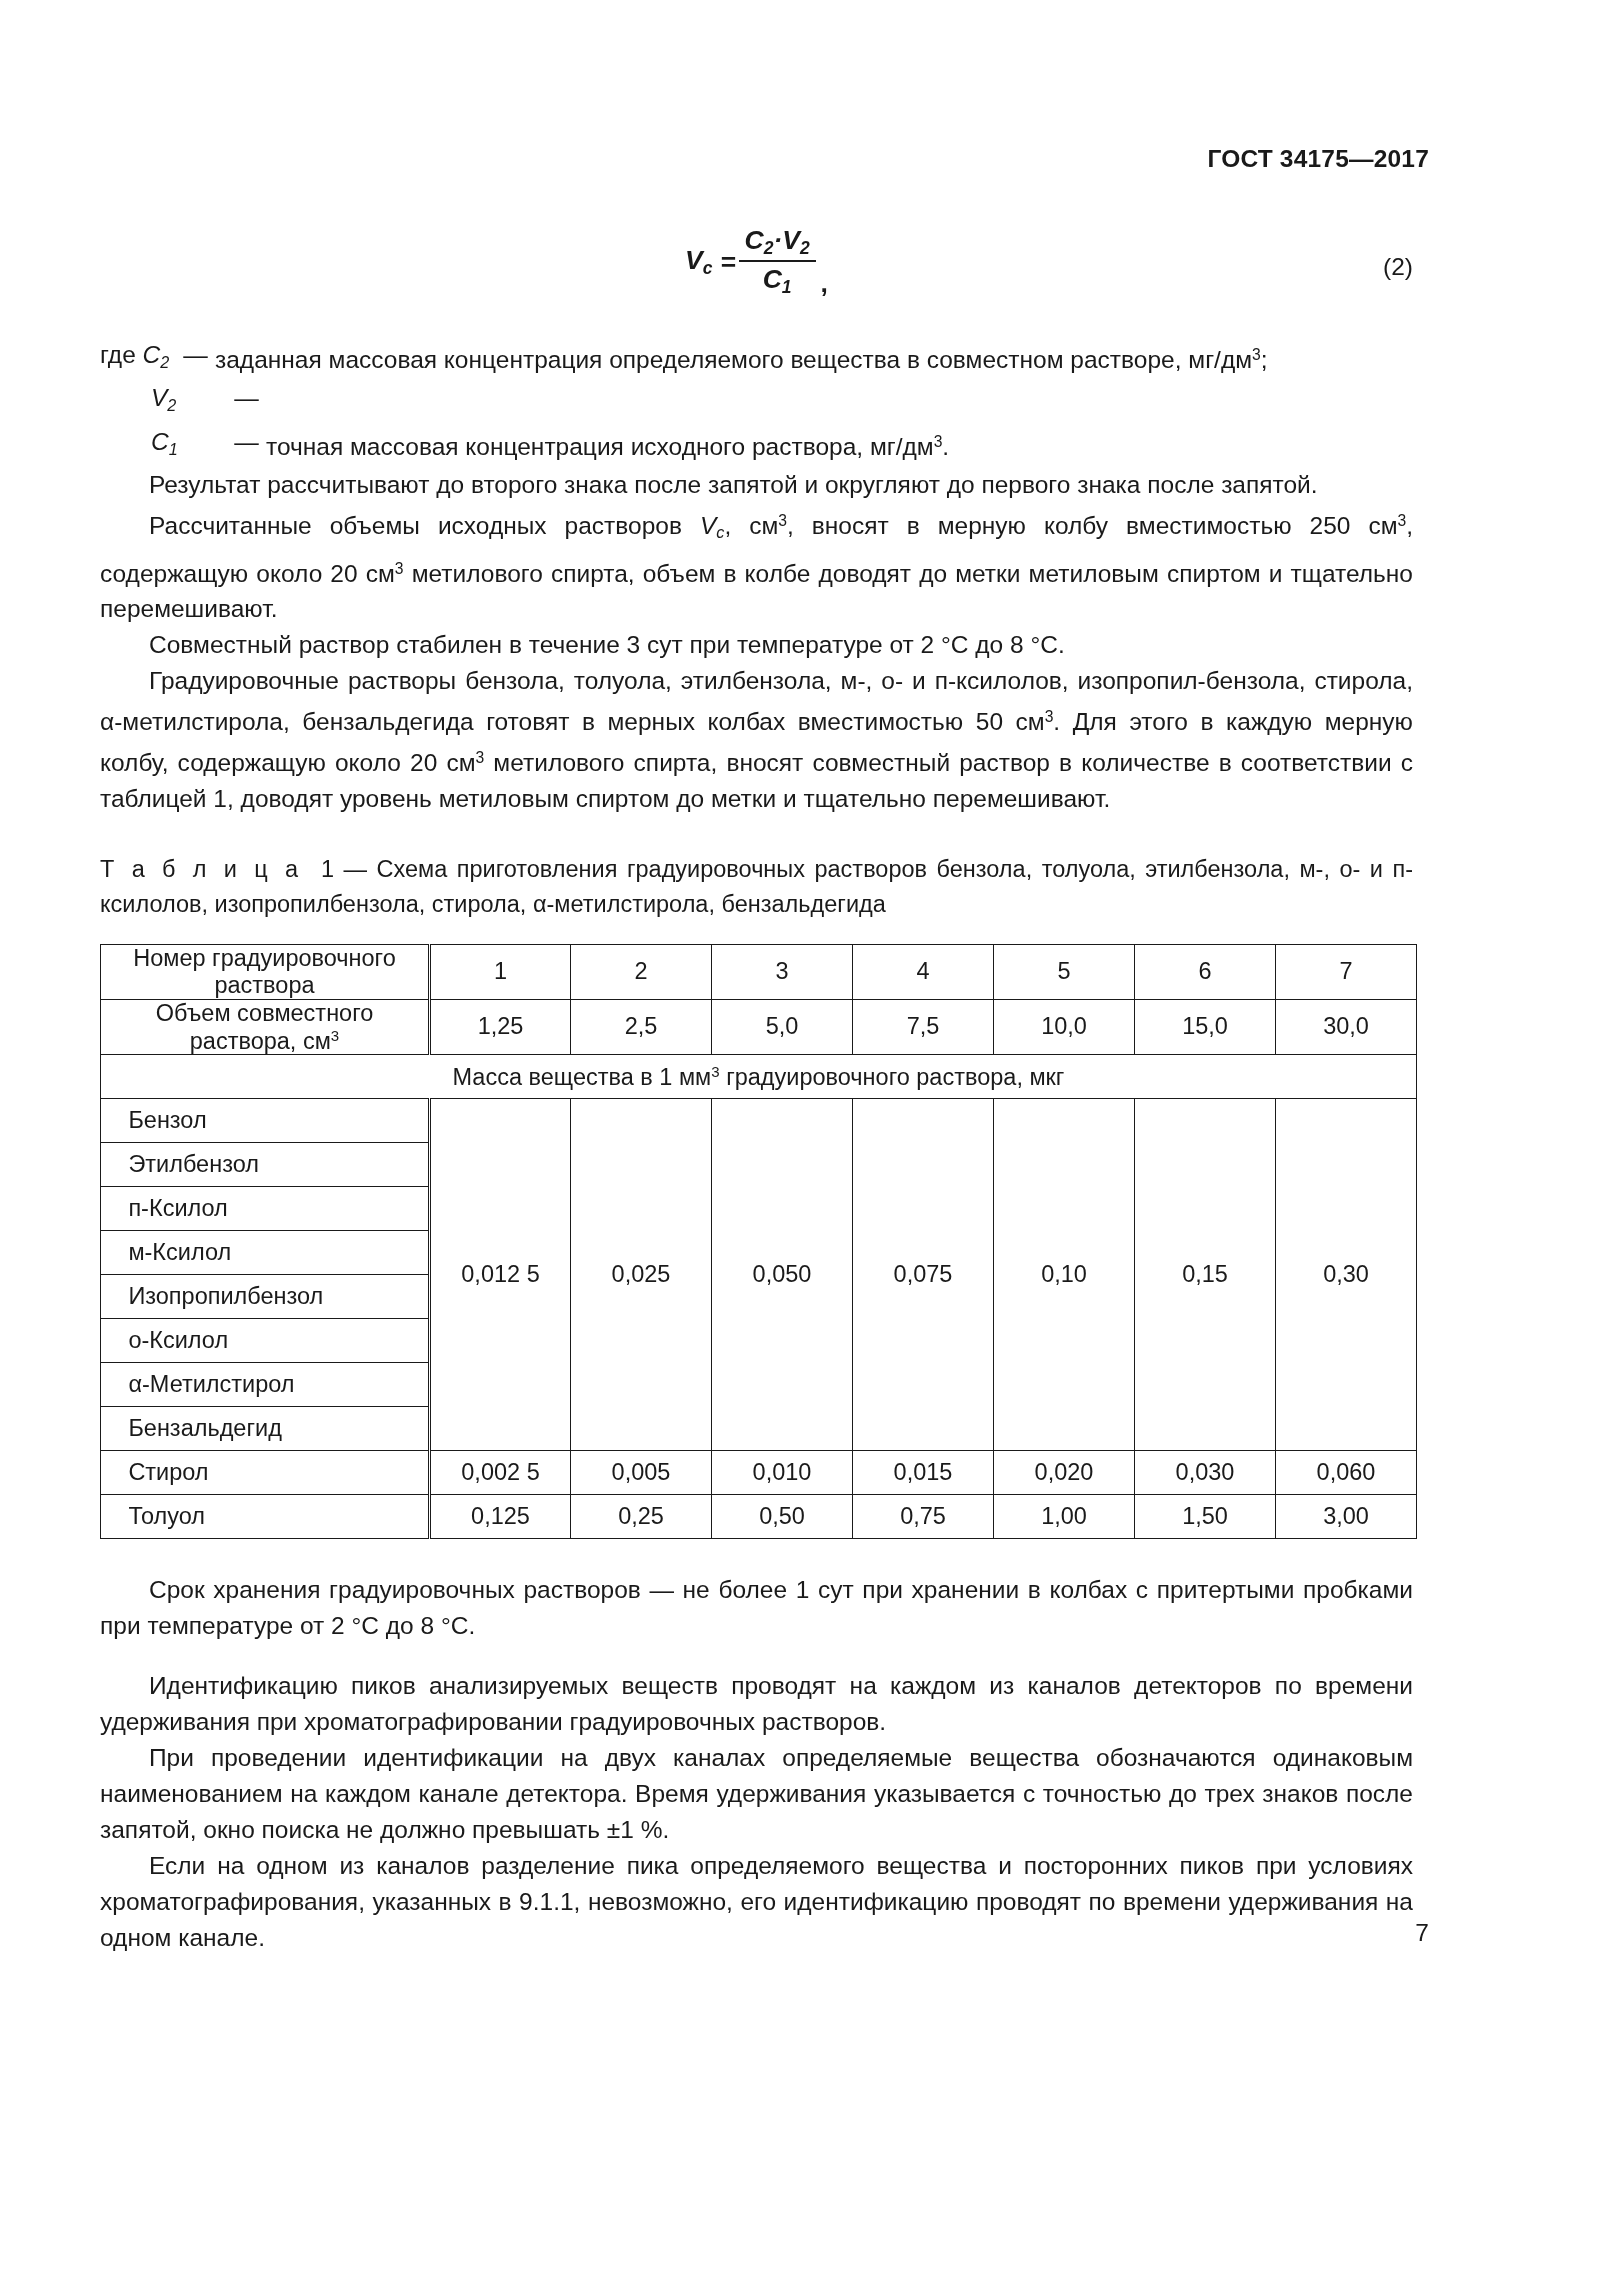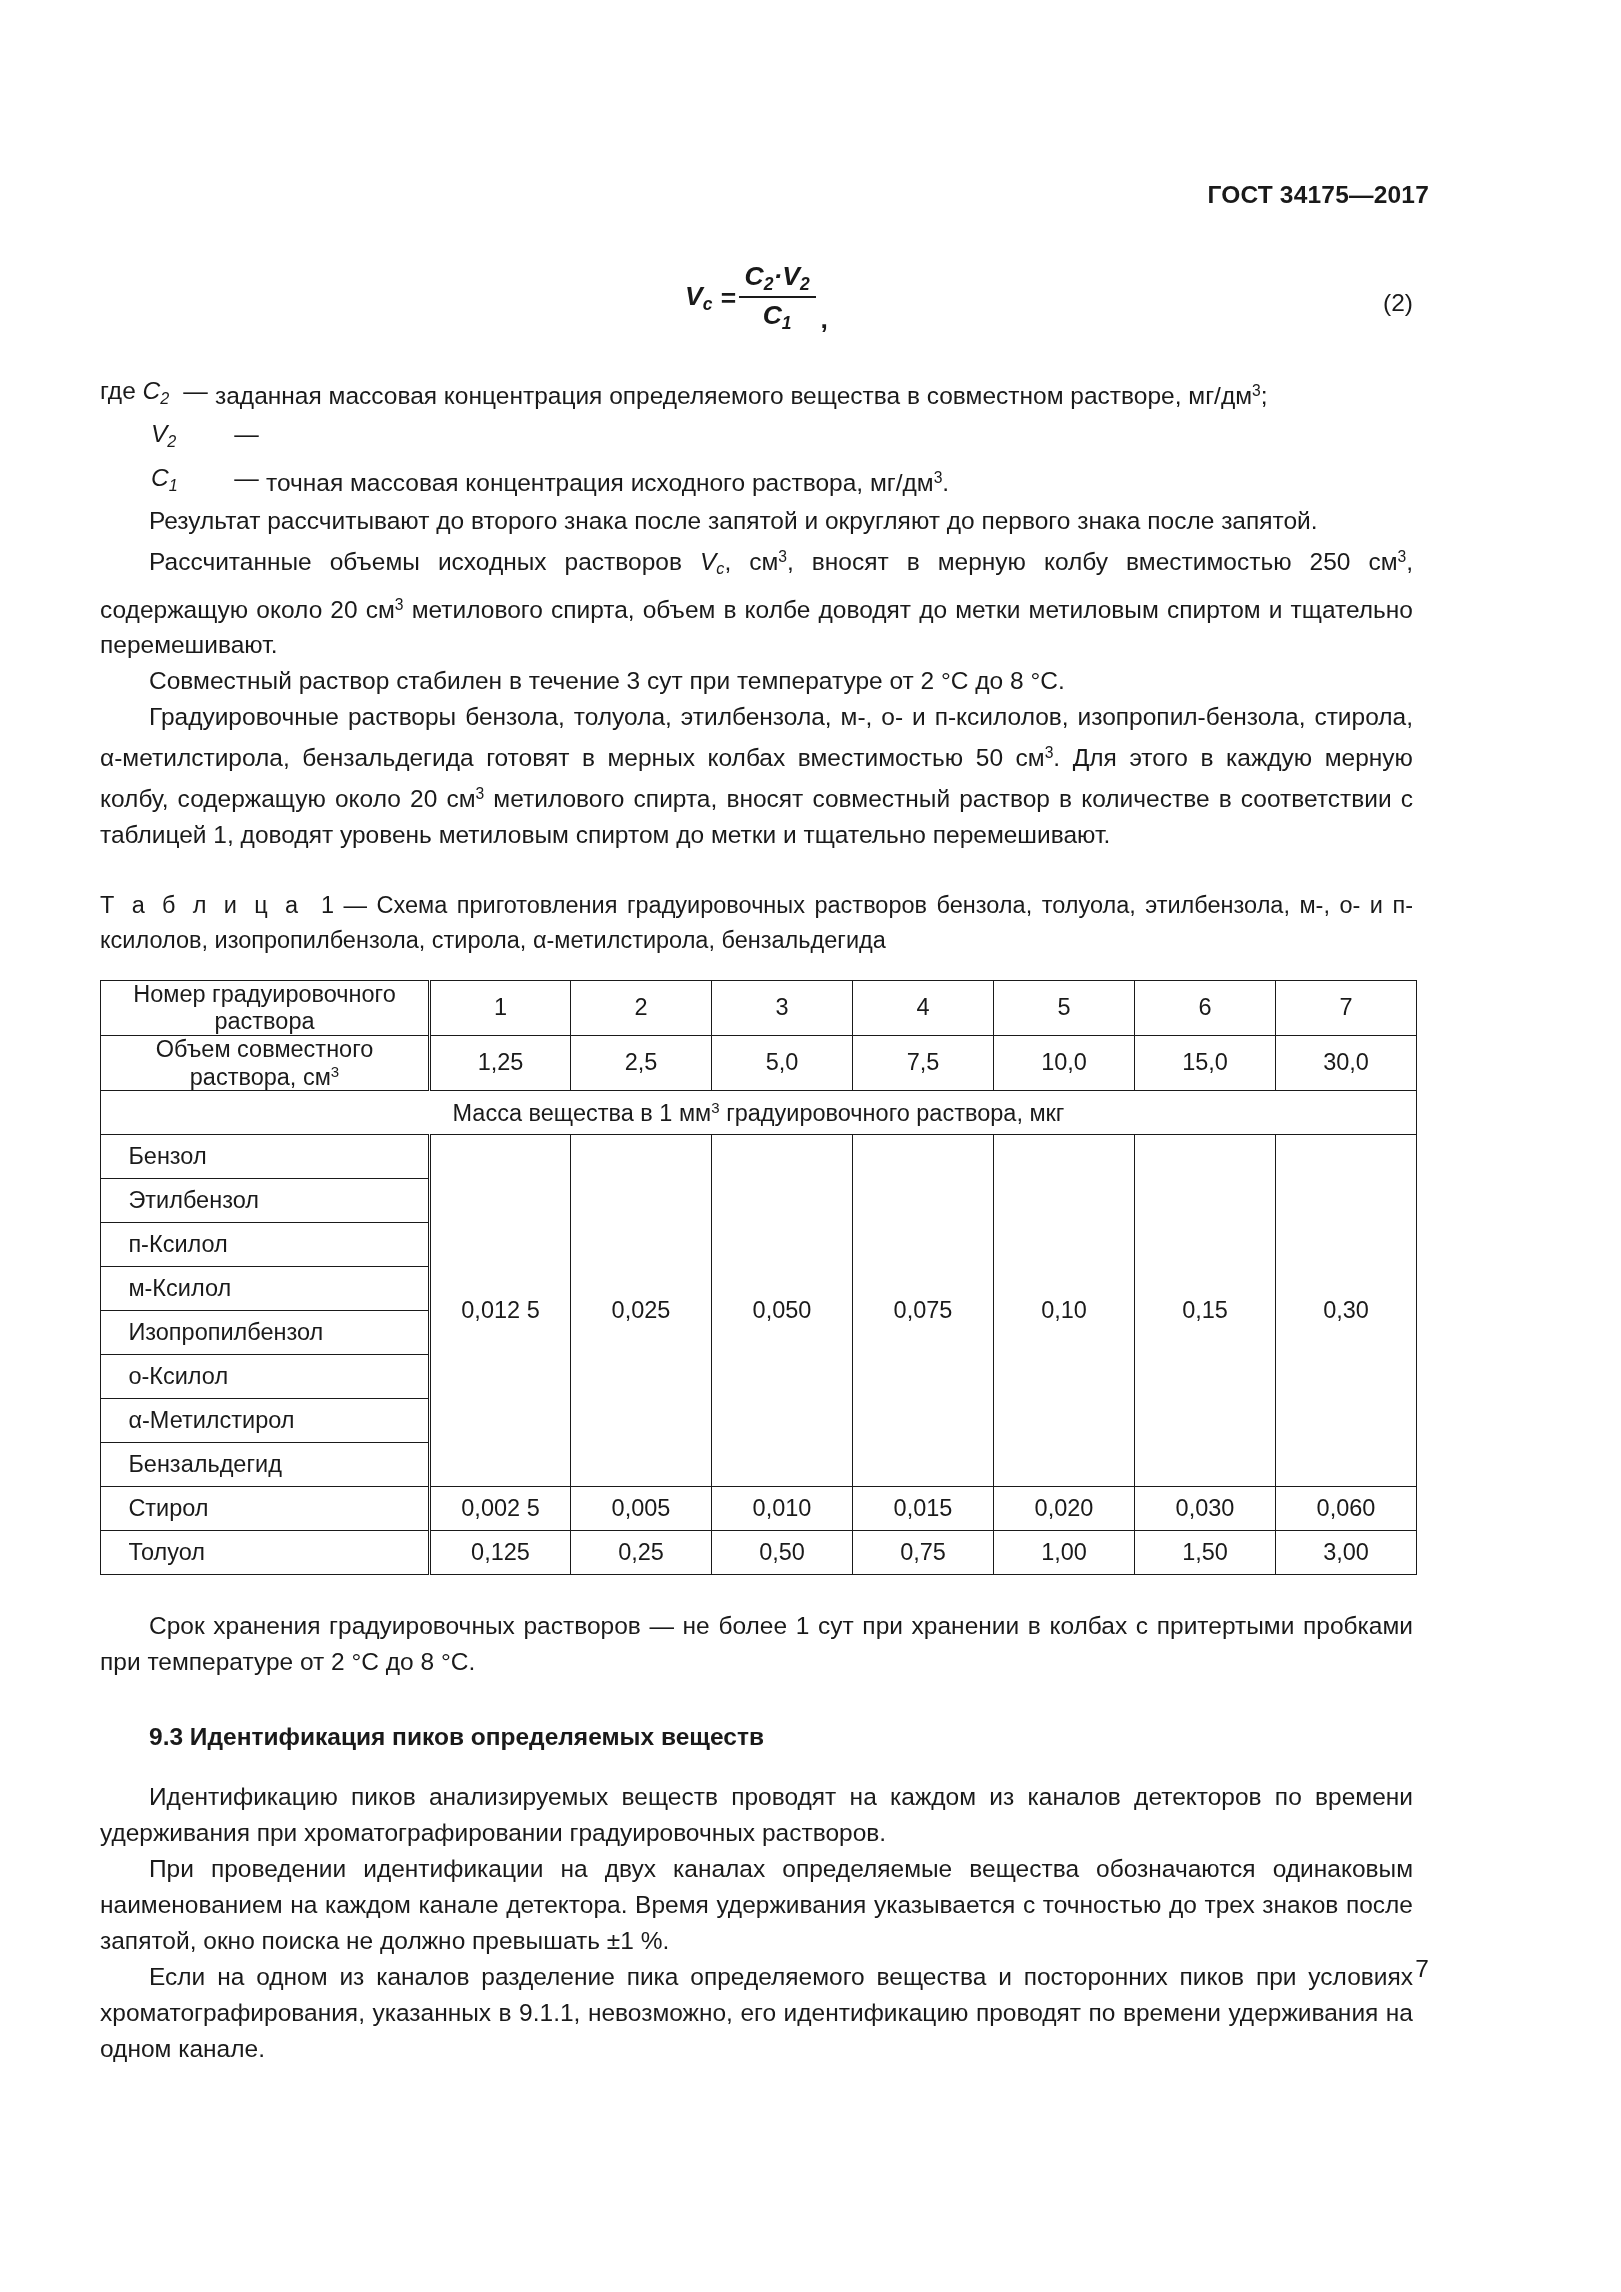--- a/index.html
+++ b/index.html
@@ -8,21 +8,20 @@
     background:#ffffff;
     font-family:"Liberation Sans", sans-serif;
     color:#1a1a1a;
     -webkit-font-smoothing:antialiased;
   }
   .page {
     position:relative;
     width:1621px; height:2092px;
     box-sizing:border-box;
     padding:0;
-    margin-top:36px;
   }
   
   .header {
     position:absolute;
     top:145px; right:192px;
     font-size:24.5px;
     font-weight:bold;
     letter-spacing:0.2px;
     white-space:nowrap;
   }
@@ -296,21 +295,20 @@
           <td>1,50</td>
           <td>3,00</td>
         </tr>
       </tbody>
     </table>
 
     <div class="after-table">
       <p class="indent">Срок хранения градуировочных растворов — не более 1 сут при хранении в колбах с притертыми пробками при температуре от 2 °C до 8 °C.</p>
     </div>
 
-    <p class="sec93">9.3  Идентификация пиков определяемых веществ</p>
 
     <div class="body93">
       <p class="indent">Идентификацию пиков анализируемых веществ проводят на каждом из каналов детекторов по времени удерживания при хроматографировании градуировочных растворов.</p>
       <p class="indent">При проведении идентификации на двух каналах определяемые вещества обозначаются одинаковым наименованием на каждом канале детектора. Время удерживания указывается с точностью до трех знаков после запятой, окно поиска не должно превышать ±1 %.</p>
       <p class="indent">Если на одном из каналов разделение пика определяемого вещества и посторонних пиков при условиях хроматографирования, указанных в 9.1.1, невозможно, его идентификацию проводят по времени удерживания на одном канале.</p>
     </div>
 
   </div>
 
   <div class="pageno">7</div>

